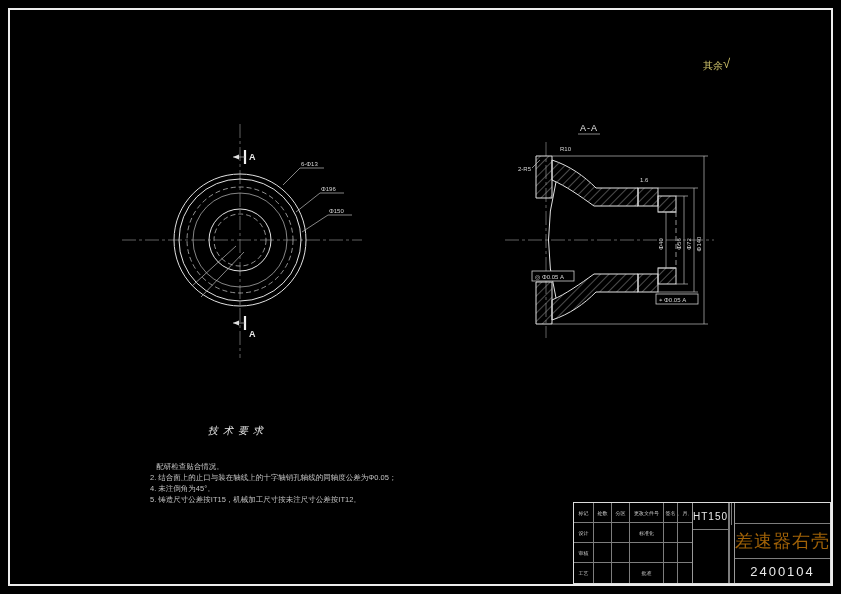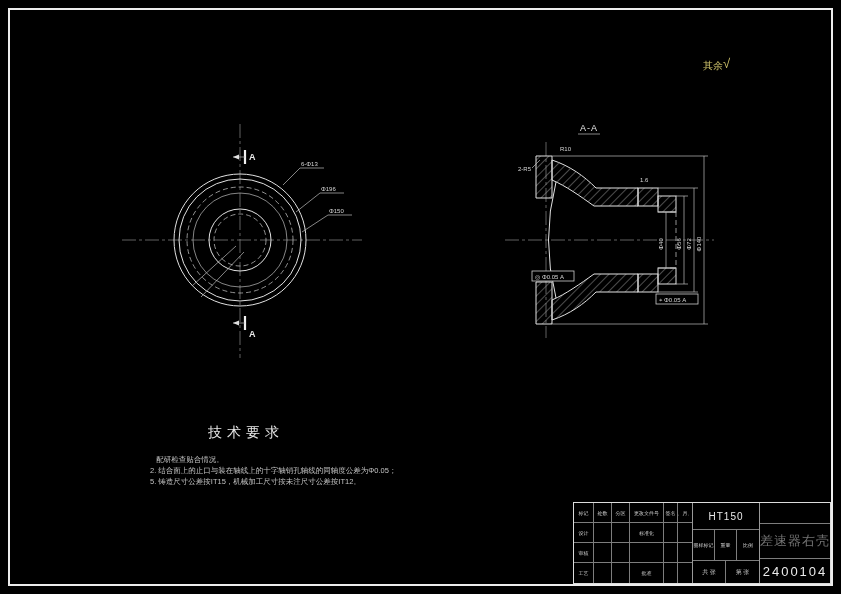--- a/index.html
+++ b/index.html
@@ -16,41 +16,41 @@
   .thin{stroke:#bdbdbd;stroke-width:.7;fill:none;}
   .hid{stroke:#b5b5b5;stroke-width:.8;fill:none;stroke-dasharray:5 3;}
   .cl{stroke:#8a8a8a;stroke-width:.7;fill:none;stroke-dasharray:14 3 3 3;}
   .cut{stroke:#f0f0f0;stroke-width:2.2;fill:none;}
   .hatched{fill:url(#hatch);stroke:#e2e2e2;stroke-width:1;}
   text.dim{fill:#d6d6d6;font-size:6px;font-family:"Liberation Sans",sans-serif;}
   text.sec{fill:#eaeaea;font-size:9px;font-weight:bold;font-family:"Liberation Sans",sans-serif;}
   text.view-label{fill:#e8e8e8;font-size:9px;letter-spacing:1px;font-family:"Liberation Sans",sans-serif;}
   .gdt-box{fill:#000;stroke:#cdcdcd;stroke-width:.8;}
   .tech{position:absolute;left:150px;top:424px;width:310px;color:#c8c8c8;}
-  .tech .hd{margin:0 0 12px 58px;font-size:14px;letter-spacing:5px;color:#e6e6e6;}
+  .tech .hd{margin:0 0 23px 58px;font-size:10px;letter-spacing:5px;color:#e6e6e6;font-style:italic;}
   .tech .ln{font-size:7.5px;line-height:11px;white-space:pre;color:#c2c2c2;}
   .tb{position:absolute;right:10px;bottom:10px;width:256px;height:80px;display:flex;
       border:1.5px solid #dcdcdc;background:#000;color:#cfcfcf;}
   .tb-left{width:118px;display:grid;grid-template-rows:repeat(4,1fr);border-right:1px solid #999;}
   .tb-row{display:grid;grid-template-columns:20px 18px 18px 34px 14px 14px;border-bottom:1px solid #7d7d7d;}
   .tb-row:last-child{border-bottom:none;}
   .tb-cell{border-right:1px solid #7d7d7d;font-size:5px;display:flex;align-items:center;
            justify-content:center;overflow:hidden;white-space:nowrap;}
   .tb-cell:last-child{border-right:none;}
-  .tb-mid{width:68px;border-right:1px solid #999;display:flex;flex-direction:column;}
+  .tb-mid{width:68px;border-right:1px solid #999;display:flex;flex-direction:row;}
   .tb-mat{height:26px;display:flex;align-items:center;justify-content:center;font-size:10px;
           color:#eaeaea;border-bottom:1px solid #7d7d7d;letter-spacing:1px;}
   .tb-info{flex:1;display:grid;grid-template-columns:repeat(3,1fr);border-bottom:1px solid #7d7d7d;}
   .tb-info .tb-cell{font-size:5px;}
   .tb-sheets{height:22px;display:grid;grid-template-columns:1fr 1fr;}
   .tb-sheets .tb-cell{font-size:6px;}
   .tb-right{flex:1;display:flex;flex-direction:column;}
   .tb-unit{height:20px;border-bottom:1px solid #7d7d7d;}
-  .tb-name{flex:1;display:flex;align-items:center;justify-content:center;font-size:13px;
-           color:#737373;border-bottom:1px solid #7d7d7d;letter-spacing:1px;white-space:nowrap;}
+  .tb-name{flex:1;display:flex;align-items:center;justify-content:center;font-size:18px;
+           color:#a16207;border-bottom:1px solid #7d7d7d;letter-spacing:1px;white-space:nowrap;}
   .tb-no{height:24px;display:flex;align-items:center;justify-content:center;font-size:13px;
          color:#eaeaea;letter-spacing:2px;}
 </style>
 </head>
 <body>
 
 <div class="stage">
 
   <div class="frame"></div>
 
@@ -150,20 +150,21 @@
       <text class="dim" x="535" y="278.5">◎ Φ0.05 A</text>
       <rect class="gdt-box" x="656" y="294" width="42" height="10"></rect>
       <text class="dim" x="659" y="301.5">⌖ Φ0.05 A</text>
     </g>
   </svg>
 
   <div class="tech">
     <div class="hd">技术要求</div>
     <div class="ln">   配研检查贴合情况。</div>
     <div class="ln">2. 结合面上的止口与装在轴线上的十字轴销孔轴线的同轴度公差为Φ0.05；</div>
+    <div class="ln">4. 未注倒角为45°。</div>
     <div class="ln">5. 铸造尺寸公差按IT15，机械加工尺寸按未注尺寸公差按IT12。</div>
   </div>
 
   <div class="tb">
     <div class="tb-left">
       <div class="tb-row">
         <div class="tb-cell">标记</div>
         <div class="tb-cell">处数</div>
         <div class="tb-cell">分区</div>
         <div class="tb-cell">更改文件号</div>

